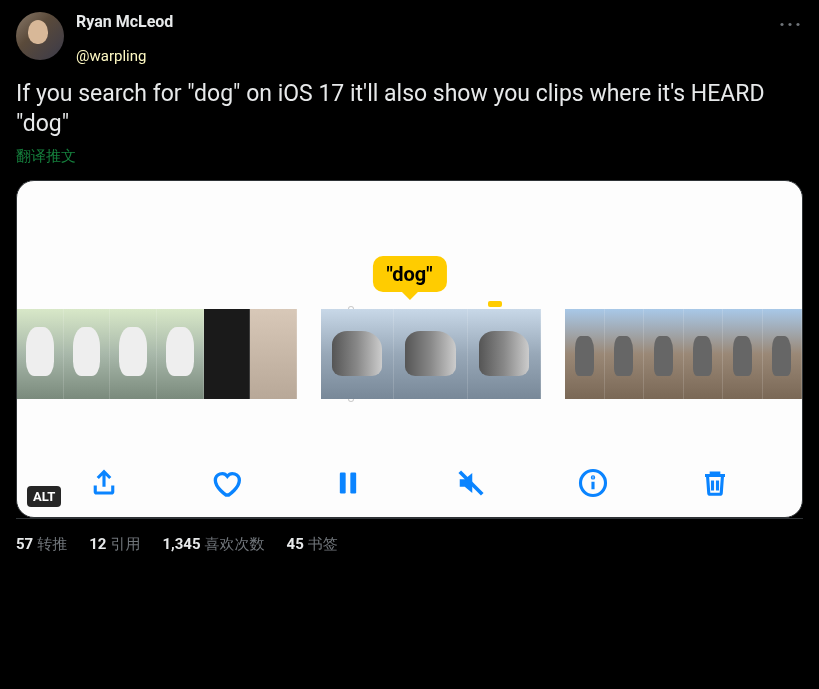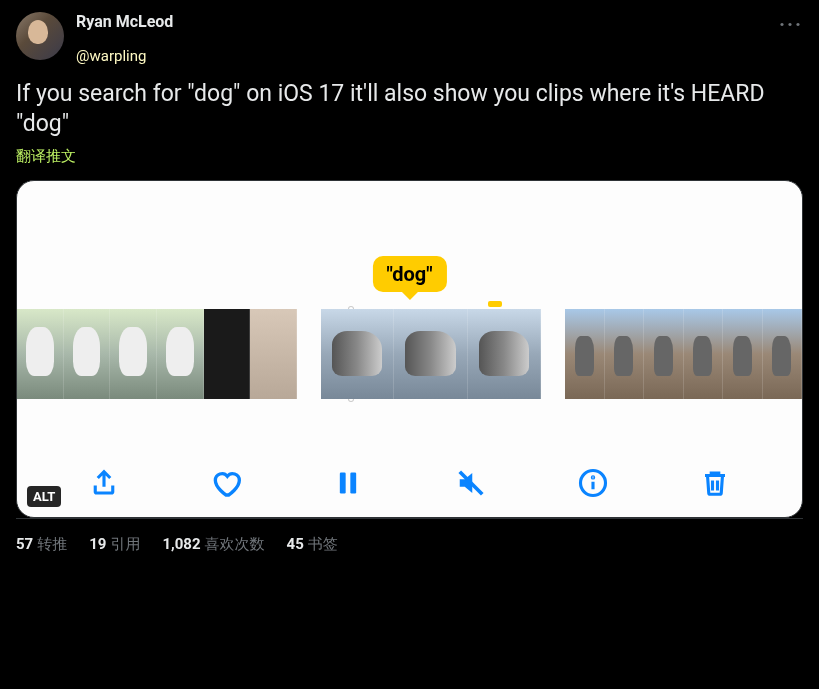--- a/index.html
+++ b/index.html
@@ -52,21 +52,21 @@
   }
   .body-text {
     margin-top: 14px;
     font-size: 23px;
     line-height: 1.3;
     color: #e7e9ea;
   }
   .translate {
     margin-top: 8px;
     font-size: 15px;
-    color: #bef264;
+    color: #15803d;
     cursor: pointer;
   }
   .media-card {
     margin-top: 14px;
     background: #fdfdfd;
     border-radius: 18px;
     overflow: hidden;
     border: 1px solid #2f3336;
     position: relative;
     height: 338px;
@@ -276,18 +276,18 @@
     </div>
 
     <div class="alt-badge">ALT</div>
   </div>
 
 
   <hr class="divider">
 
   <div class="stats-row">
     <span><span class="num">57</span><span>转推</span></span>
-    <span><span class="num">19</span><span>引用</span></span>
-    <span><span class="num">1,082</span><span>喜欢次数</span></span>
+    <span><span class="num">12</span><span>引用</span></span>
+    <span><span class="num">1,345</span><span>喜欢次数</span></span>
     <span><span class="num">45</span><span>书签</span></span>
   </div>
 
 </div>
 
 </body></html>

